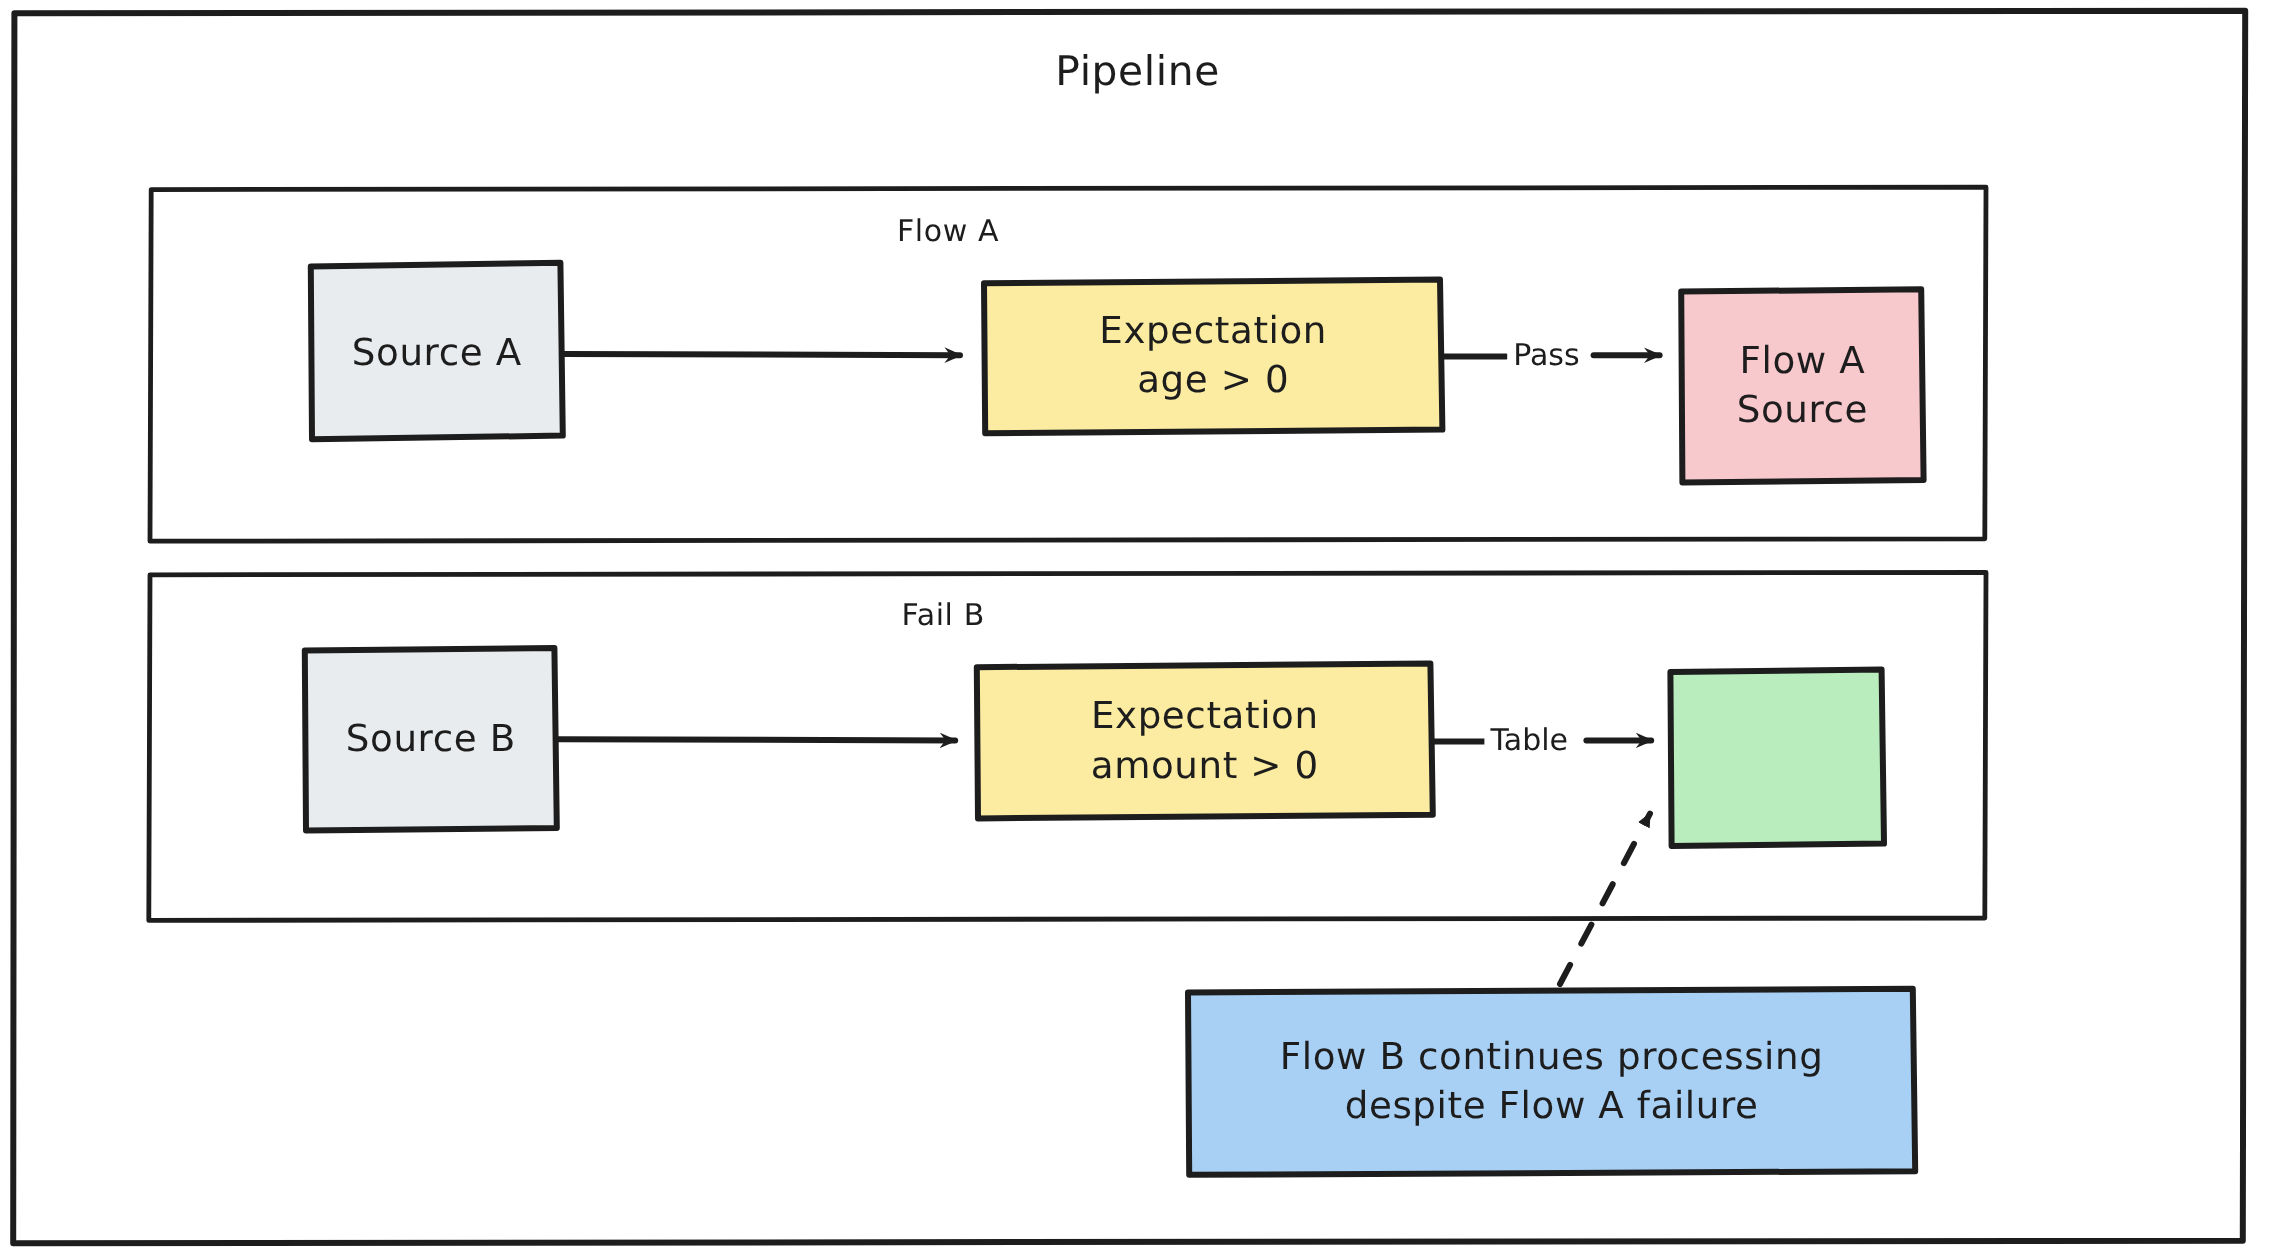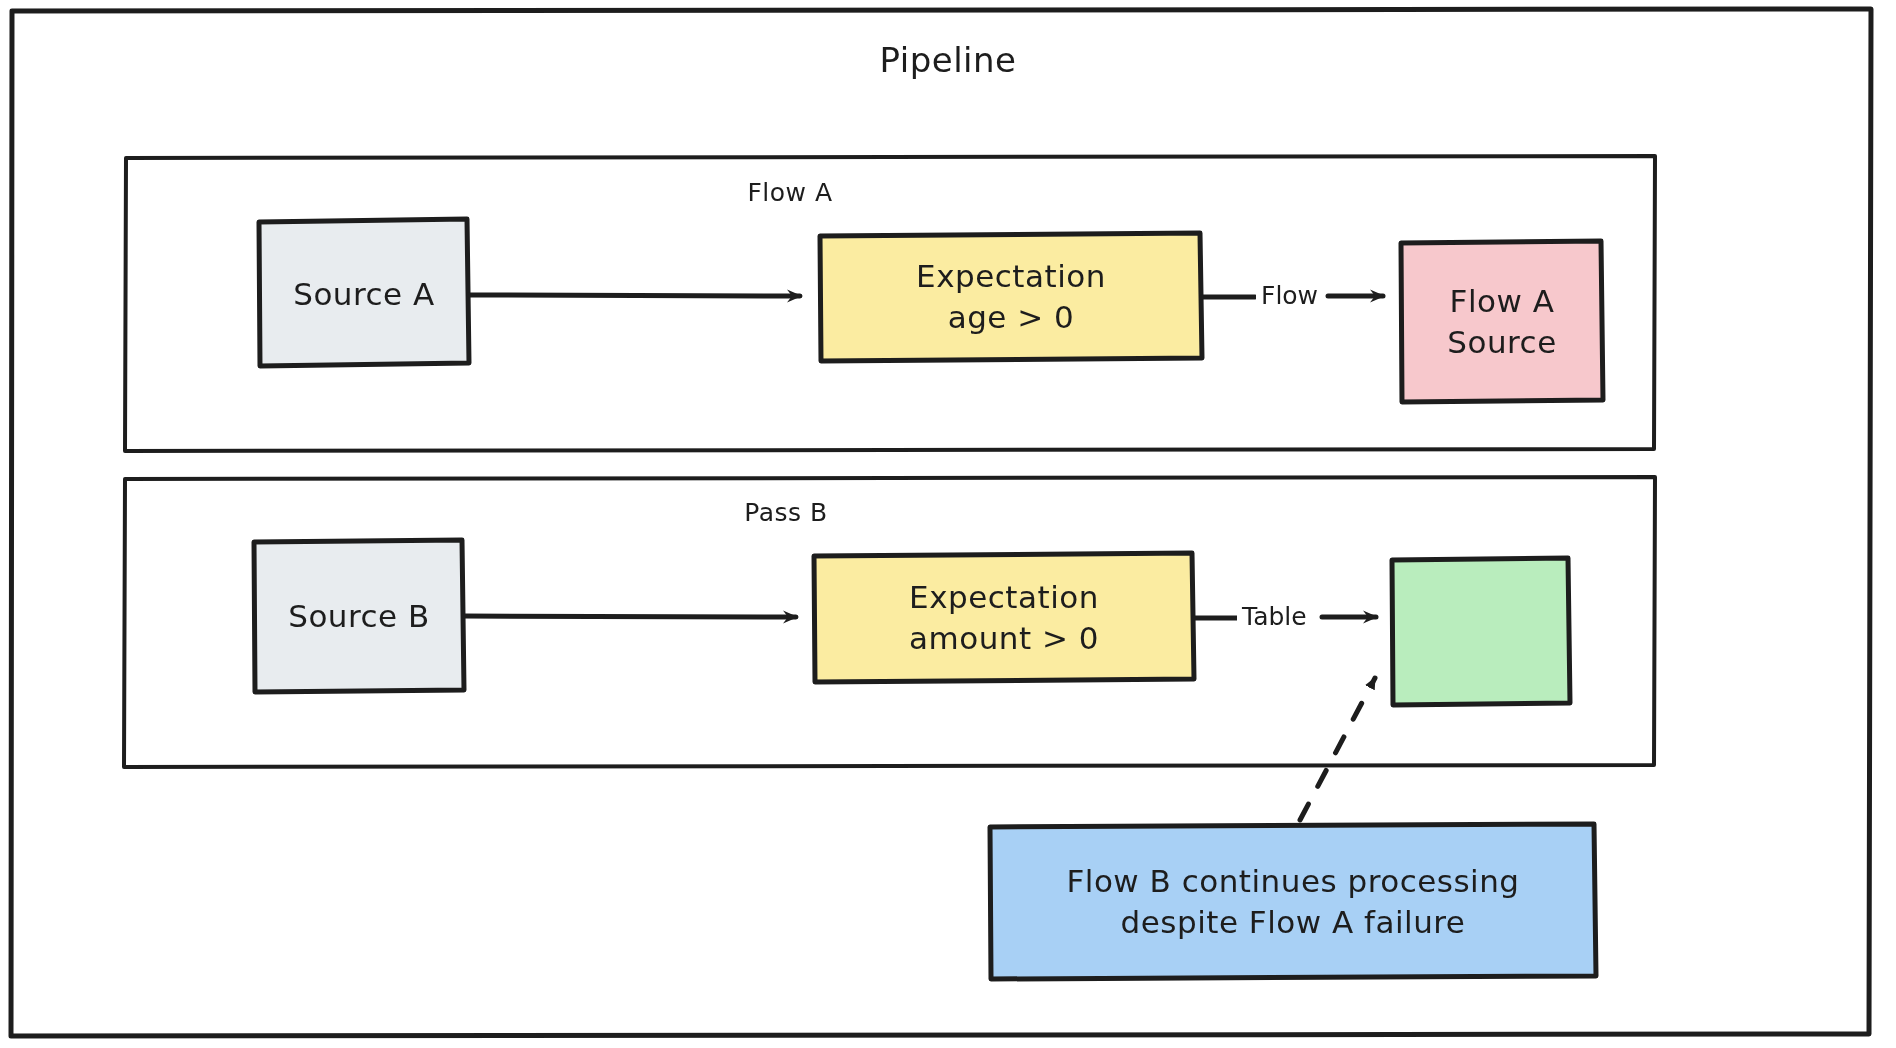--- a/index.html
+++ b/index.html
@@ -123,21 +123,21 @@
     </g>
 
     <g>
       <path d="M1300,820 L1375,678" fill="none" stroke="#1d1d1d" stroke-width="5" stroke-linecap="round" stroke-dasharray="18 20" marker-end="url(#arrowhead-sm)"></path>
     </g>
   </svg>
 
   <div class="title-text" style="left:648px; top:35px; width:600px; height:50px;text-align:right;">Pipeline</div>
 
   <div class="label-text" style="left:690px; top:175px; width:200px; height:34px;">Flow A</div>
-  <div class="label-text" style="left:686px; top:495px; width:200px; height:34px;">Pass B</div>
+  <div class="label-text" style="left:686px; top:495px; width:200px; height:34px;">Fail B</div>
 
   <div class="node-text" style="left:259px; top:222px; width:210px; height:144px;">Source A</div>
 
   <div class="node-text" style="left:820px; top:234px; width:382px; height:126px;">
     <span>Expectation</span>
     <span>age &gt; 0</span>
   </div>
 
   <div class="node-text" style="left:1401px; top:242px; width:202px; height:160px;">
     <span>Flow A</span>
@@ -150,16 +150,16 @@
     <span>Expectation</span>
     <span>amount &gt; 0</span>
   </div>
 
 
   <div class="node-text" style="left:990px; top:826px; width:606px; height:152px;">
     <span>Flow B continues processing</span>
     <span>despite Flow A failure</span>
   </div>
 
-  <div class="edge-label" style="left:1256px; top:281px;">Flow</div>
+  <div class="edge-label" style="left:1256px; top:281px;">Pass</div>
   <div class="edge-label" style="left:1237px; top:602px;">Table</div>
 
 </div>
 
 </body></html>

